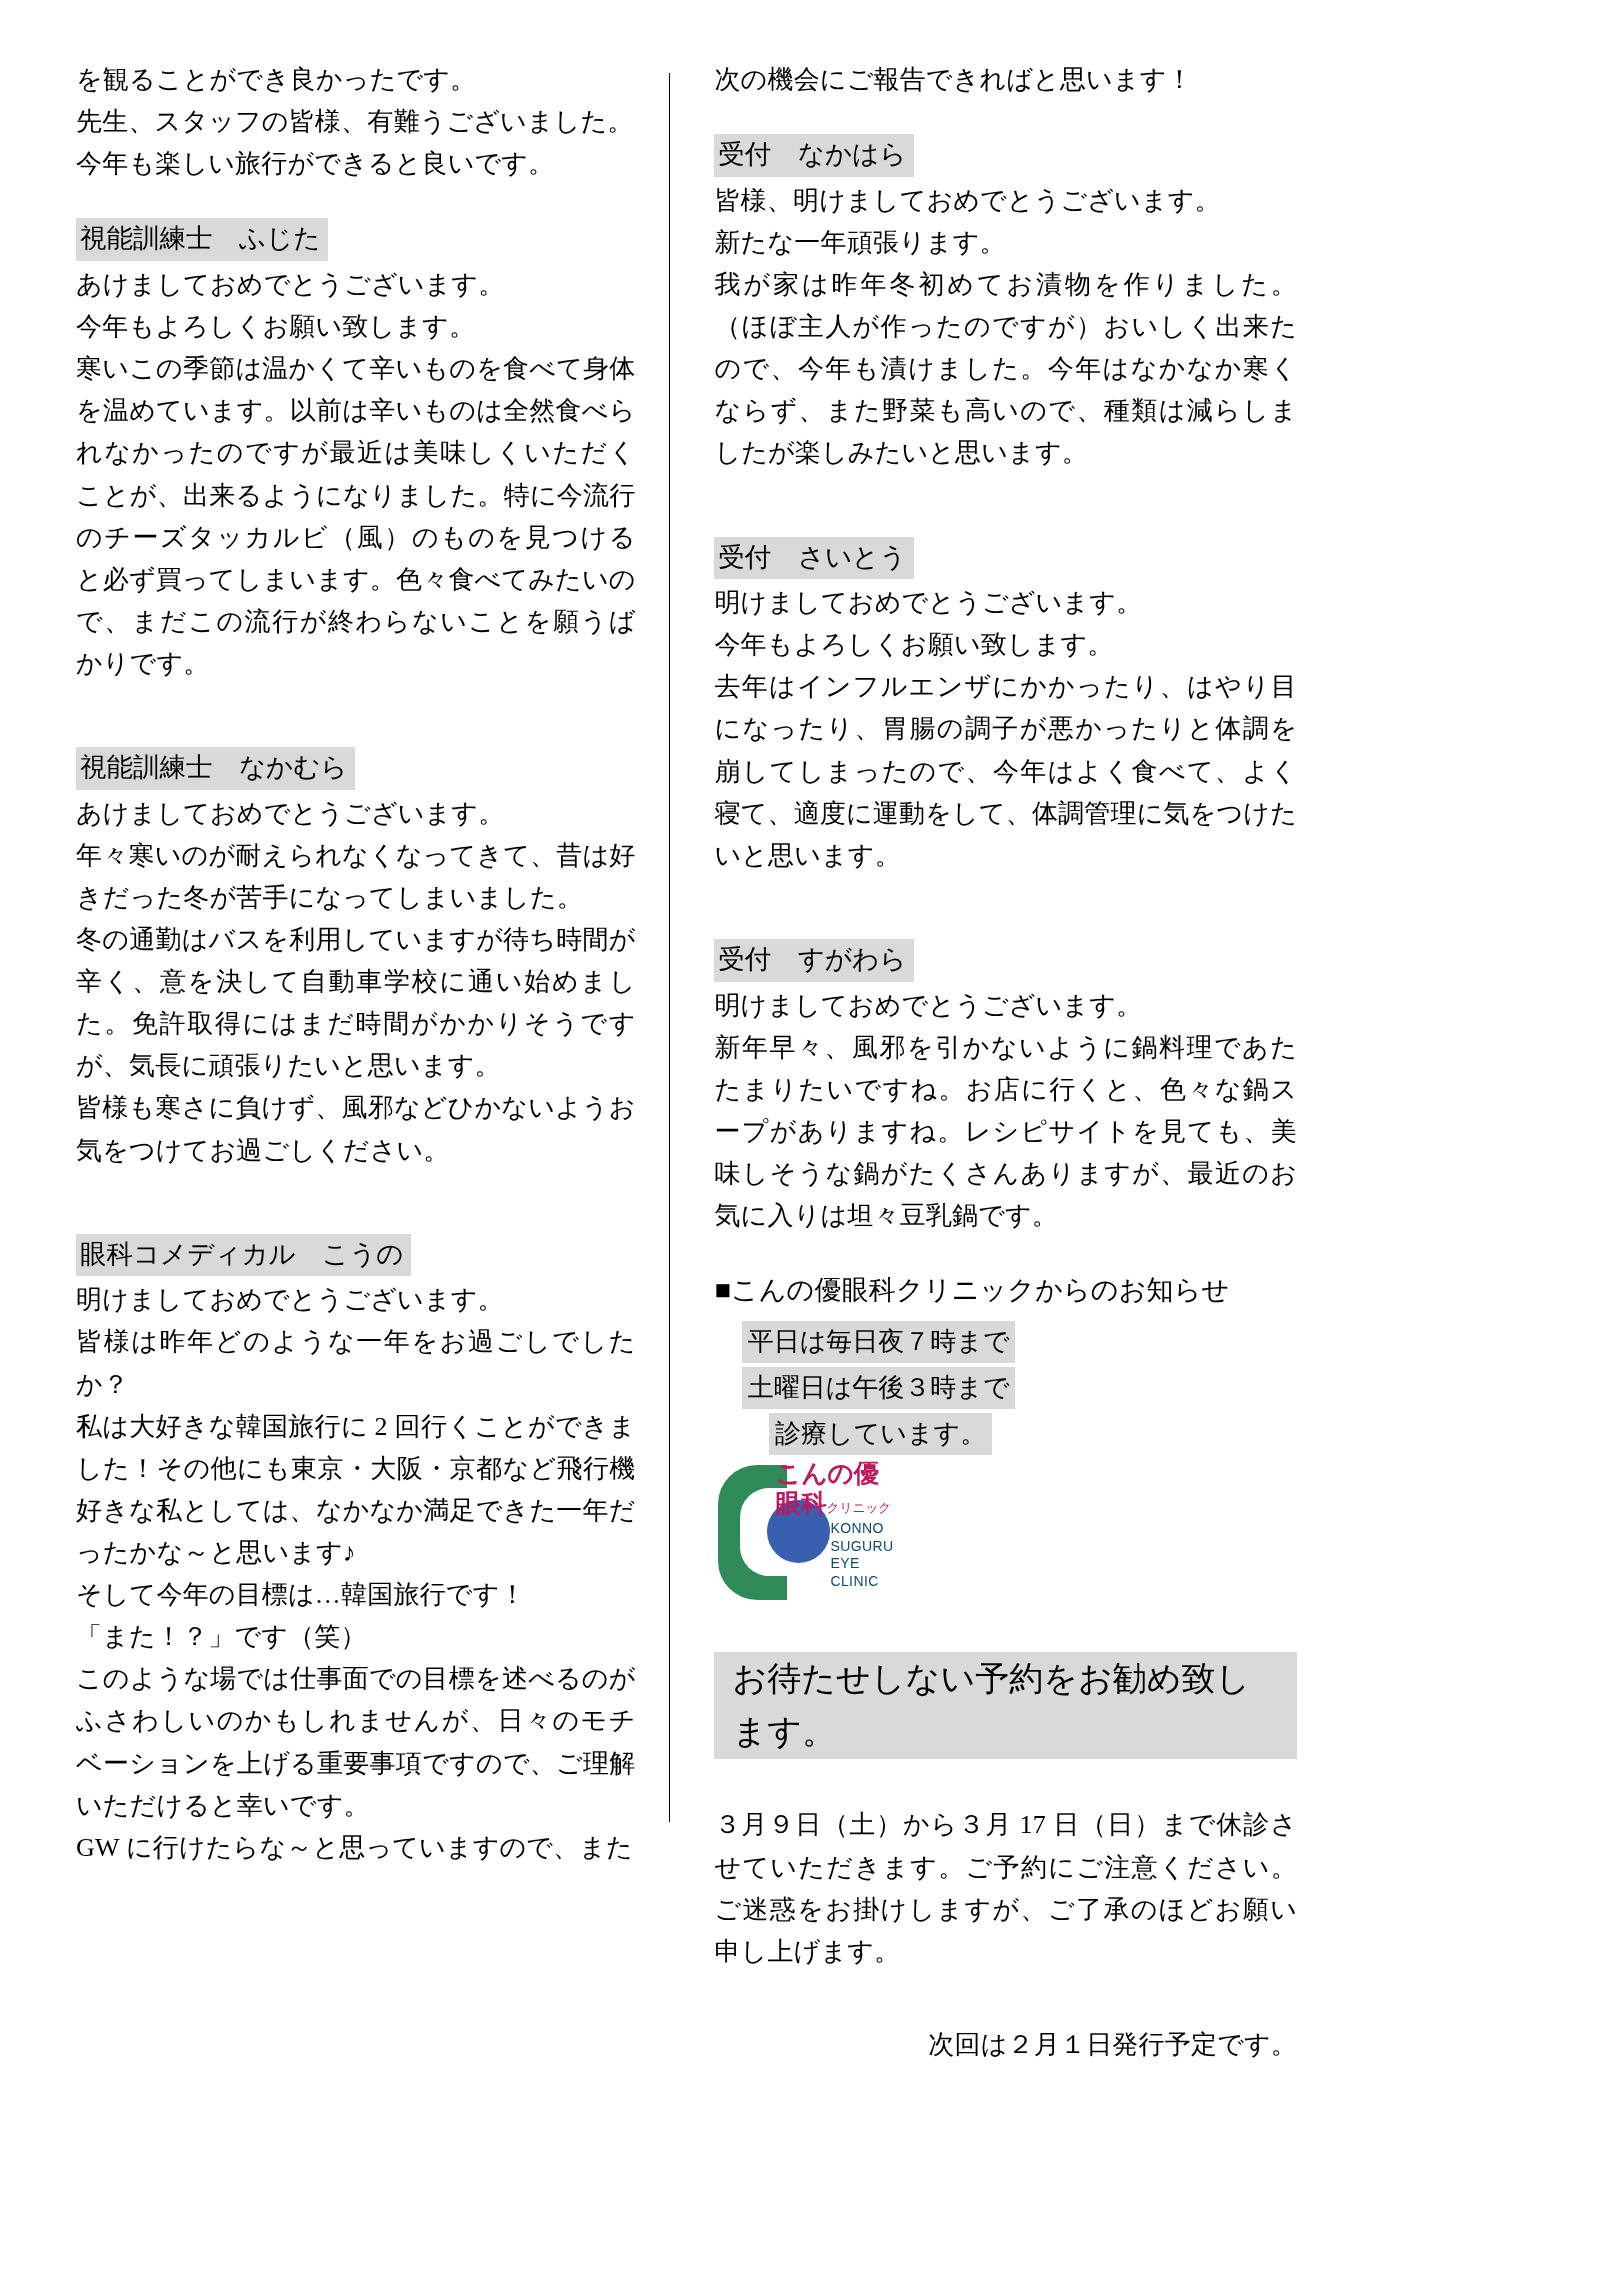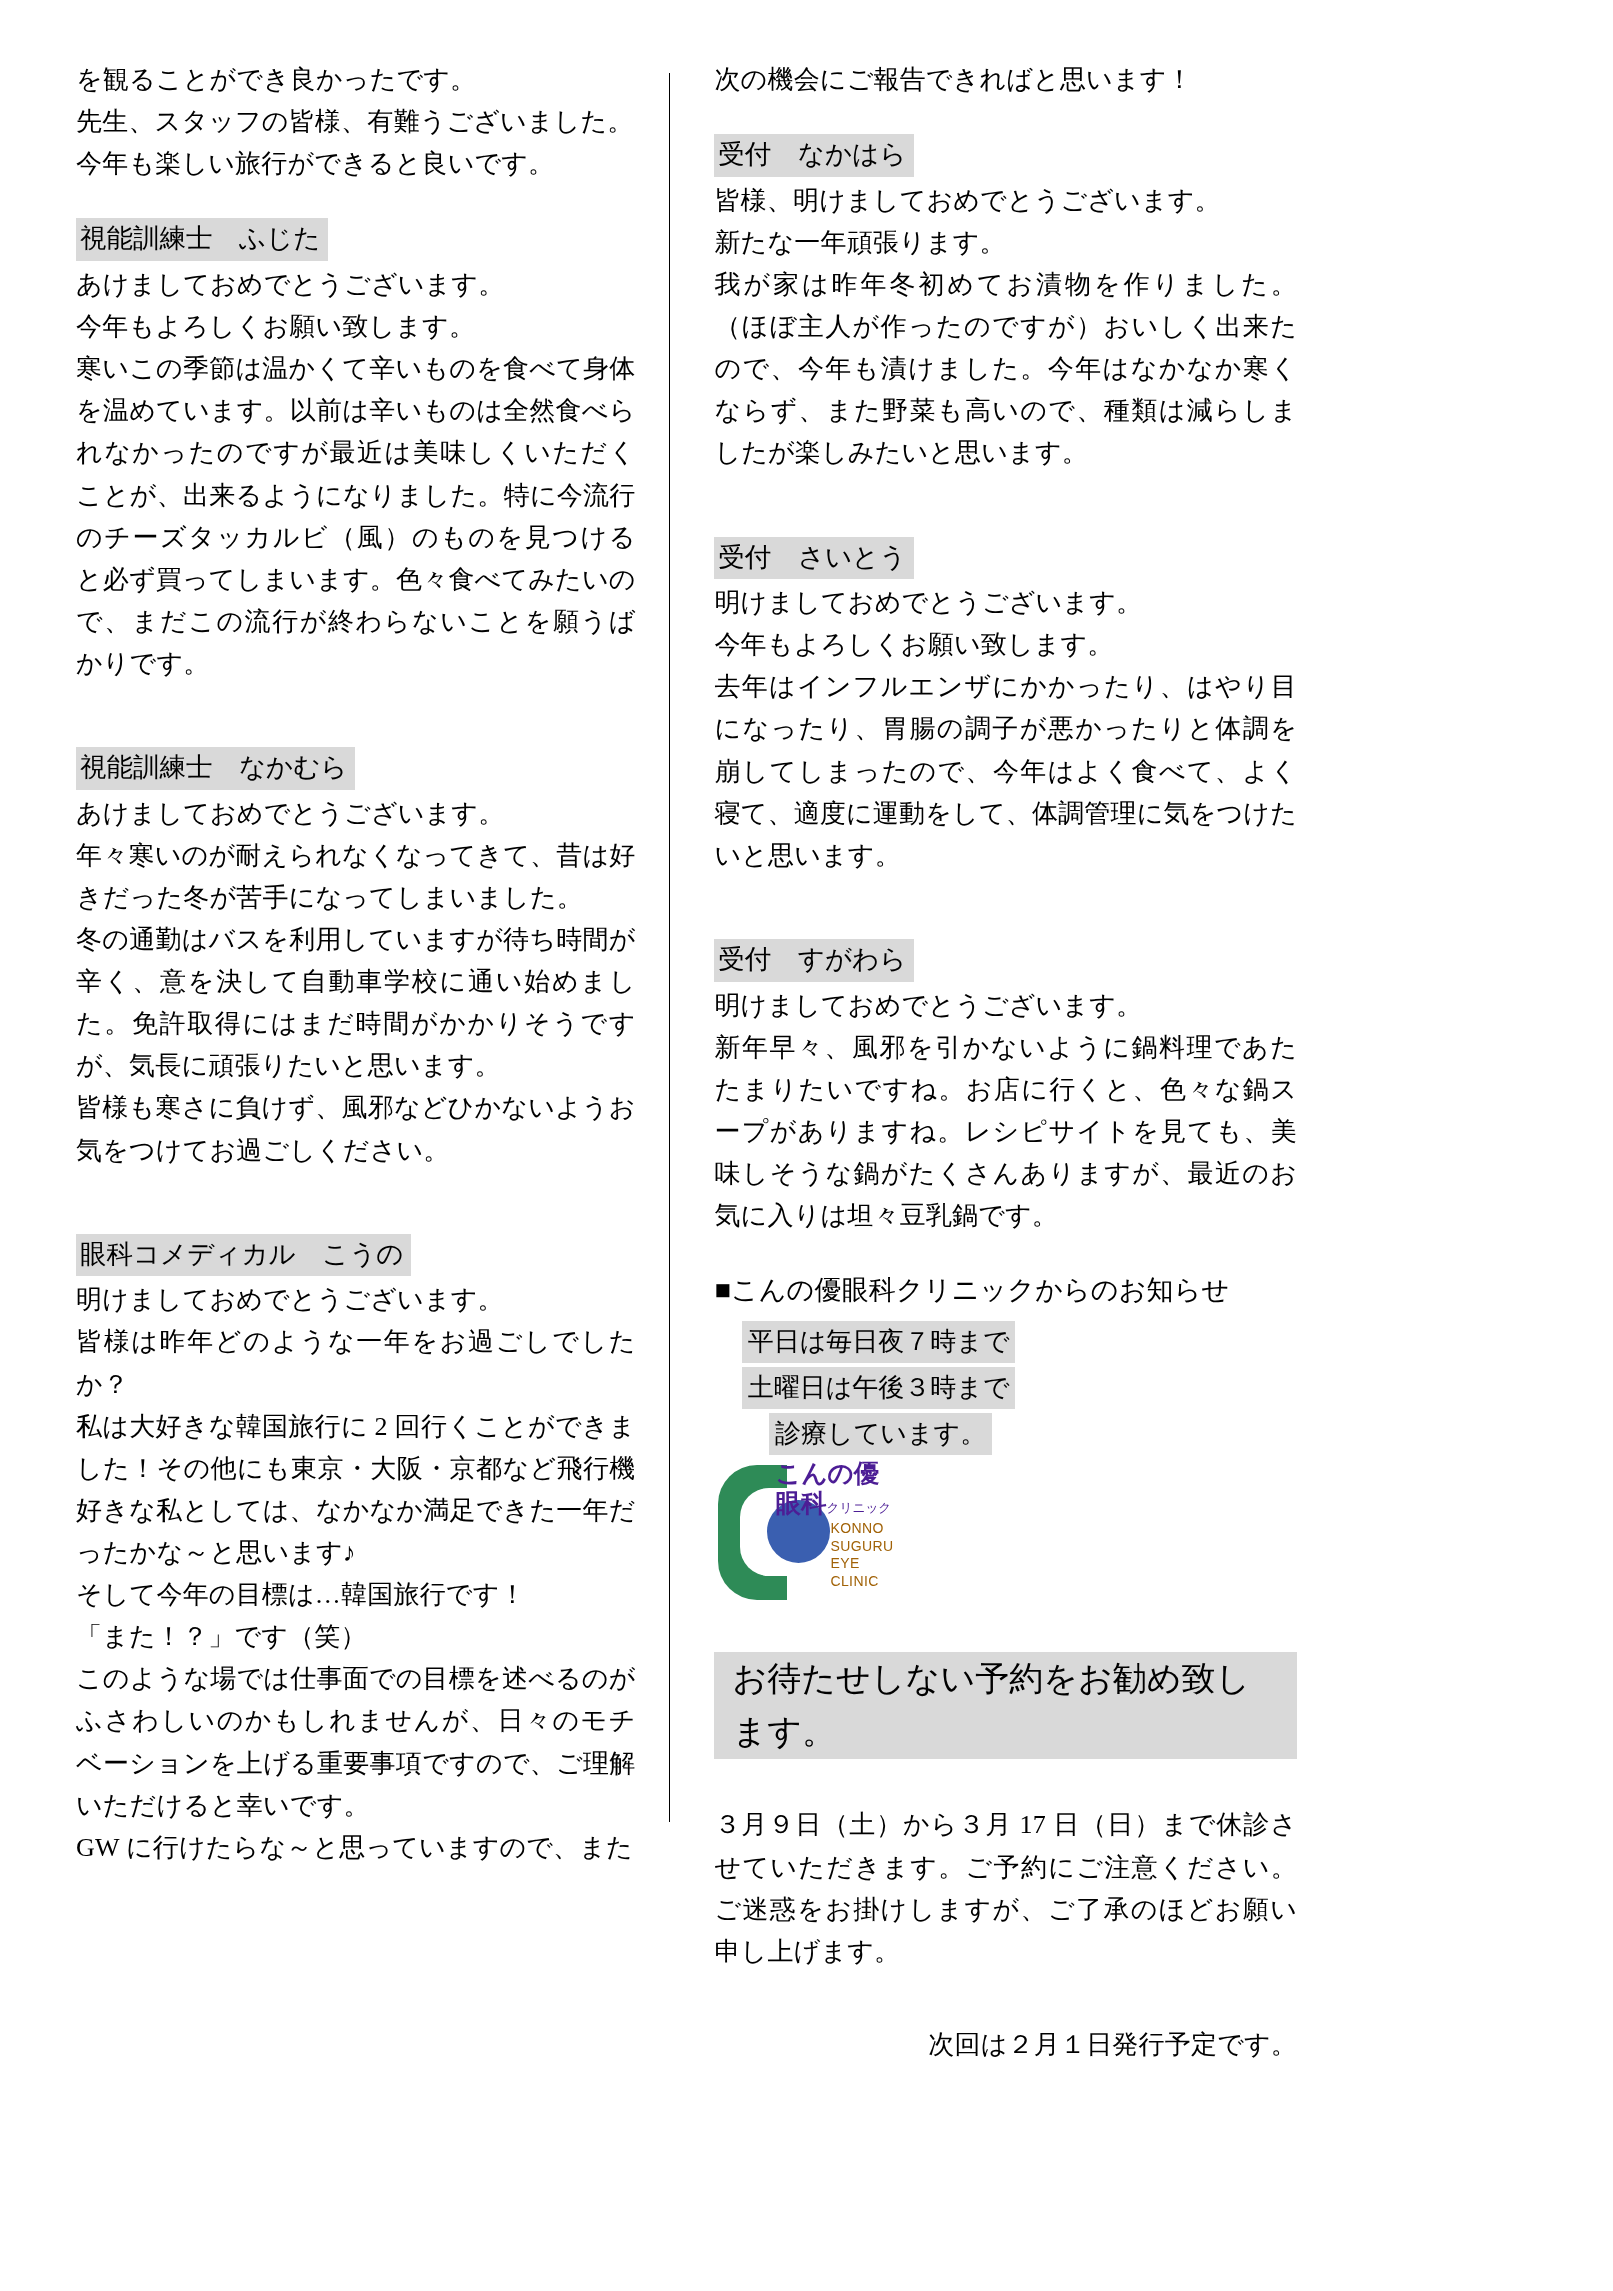--- a/index.html
+++ b/index.html
@@ -124,30 +124,30 @@
     width: 63px; height: 63px;
     background: #3a5fb0;
     border-radius: 50%;
   }
   .logo-jp {
     position: absolute;
     left: 61px; top: 0px;
     font-size: 25.5px;
     font-weight: bold;
     line-height: 1.18;
-    color: #4c1d95;
+    color: #be185d;
   }
   .logo-jp small { font-size: 12.7px; font-weight: normal; }
   .logo-en {
     position: absolute;
     left: 116px; top: 61px;
     font-size: 14px;
     line-height: 1.25;
     font-family: "Liberation Sans", sans-serif;
-    color: #a16207;
+    color: #0c4a6e;
     letter-spacing: 0.4px;
   }
   .reserve-line {
     display: inline-block;
     background: #d9d9d9;
     font-size: 34px;
     line-height: 1.55;
     padding: 1px 18px;
     margin-top: 9px;
   }

